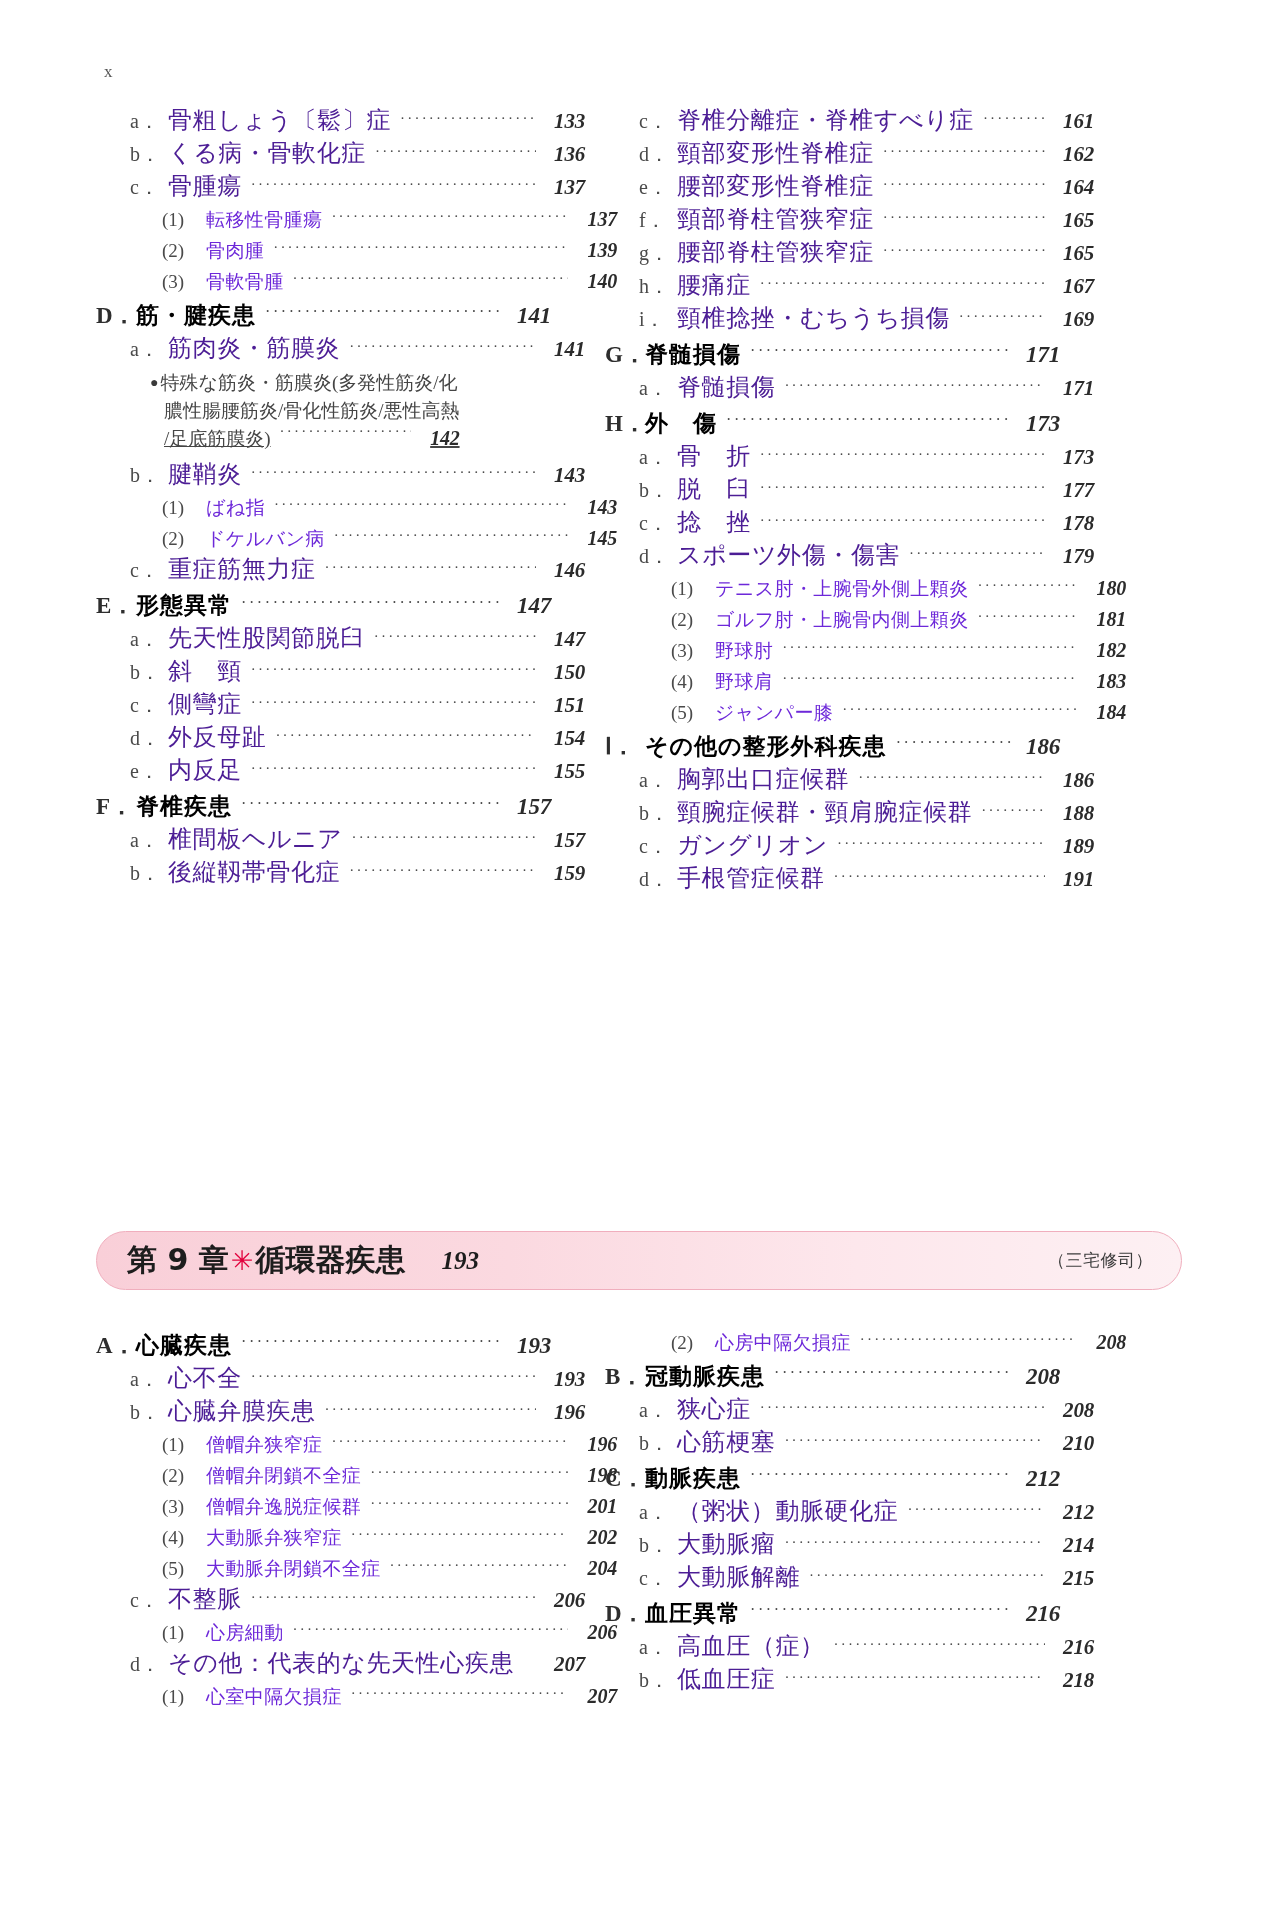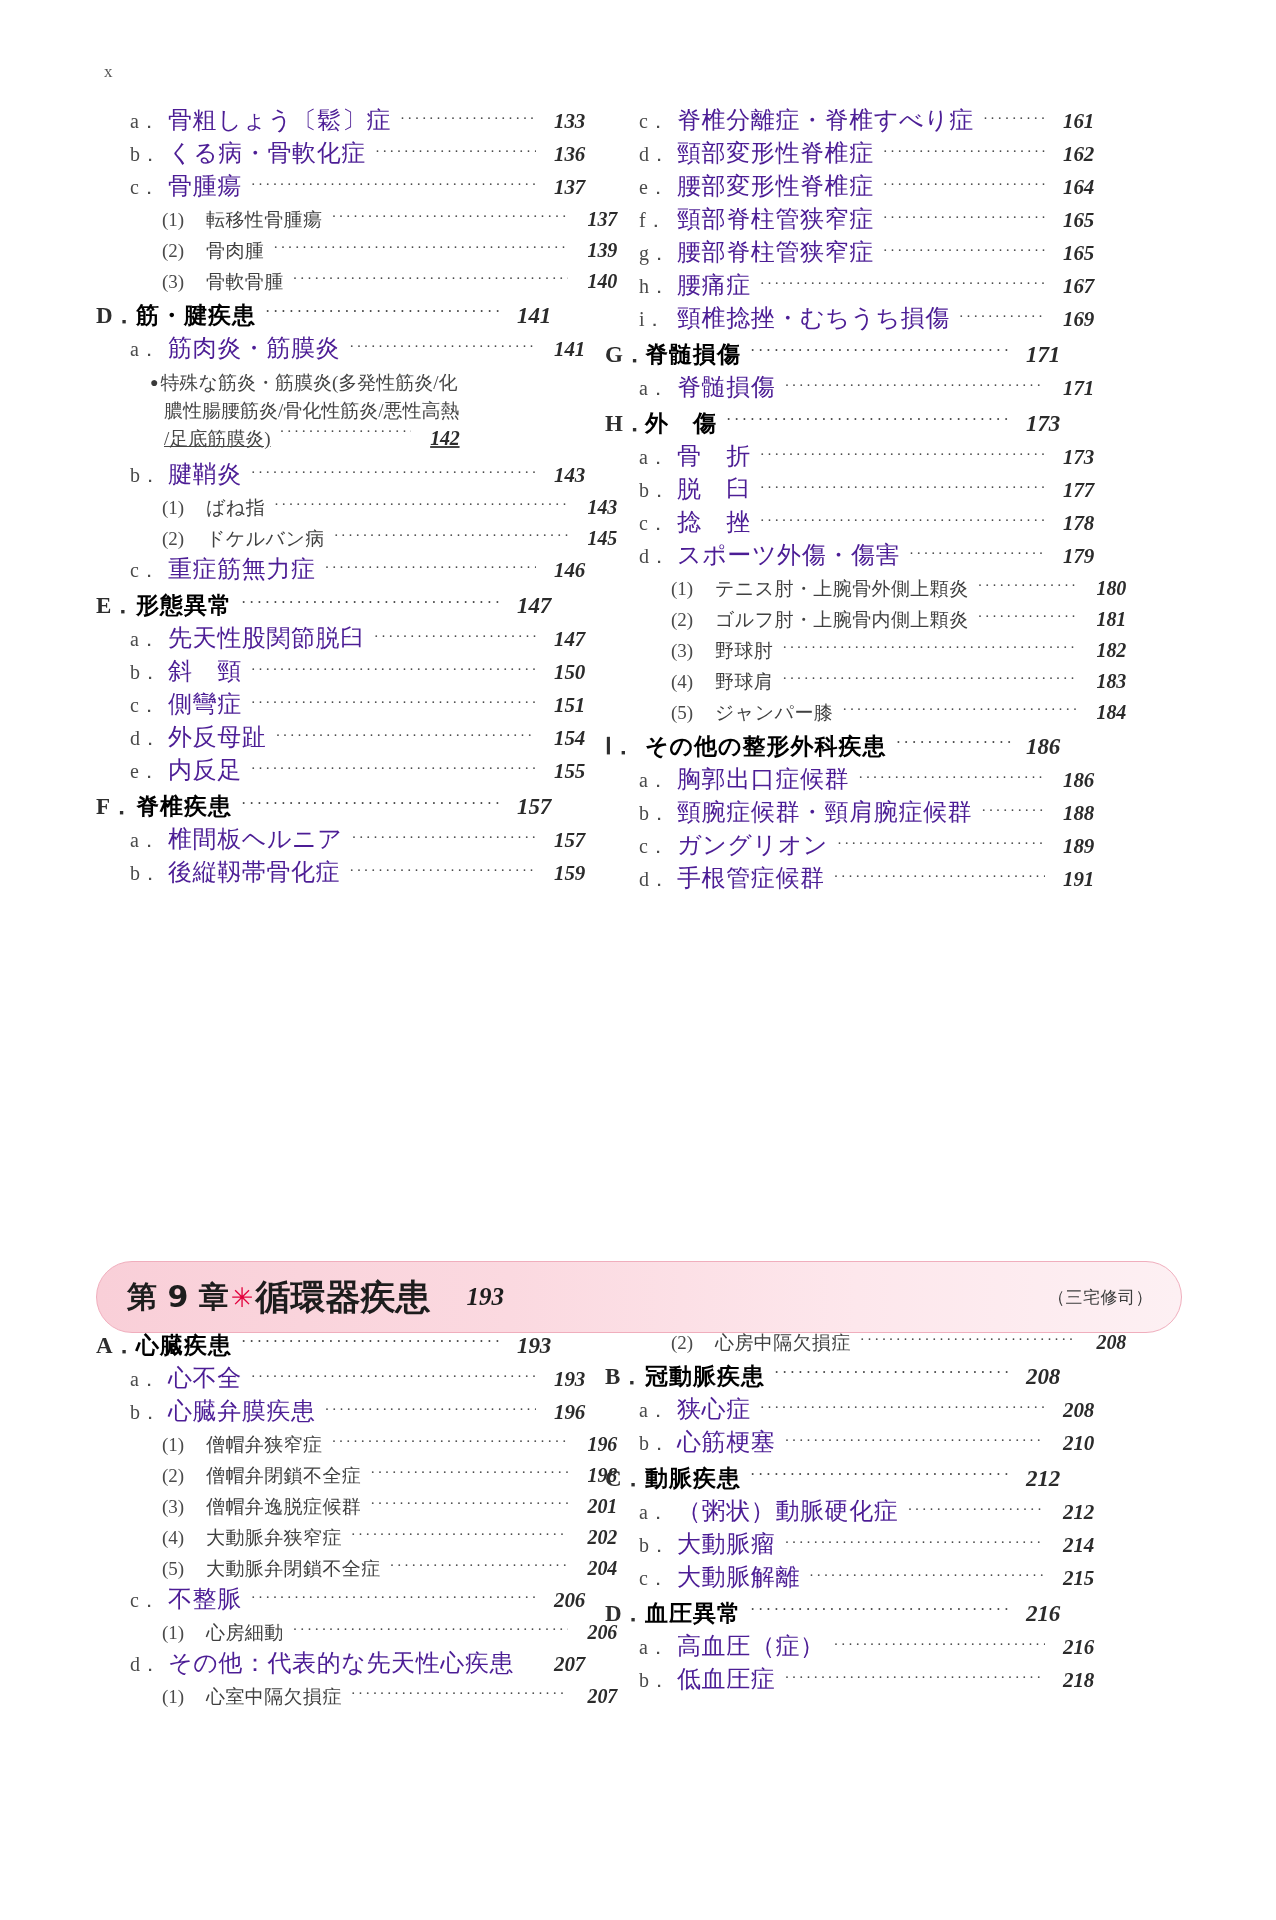--- a/index.html
+++ b/index.html
@@ -128,21 +128,21 @@
   .lvl-b .title { font-size: 24px; color: #4c1d95; letter-spacing: 0.6px; text-align: center; }
   .lvl-b .pg { font-size: 21px; font-family: Liberation Serif, serif; }
 
   
   .lvl-n { font-size: 19px; margin-bottom: 9px; padding-left: 66px; }
   .lvl-n .marker {
     font-size: 19px;
     width: 44px;
     color: #4a4a4a;
   }
-  .lvl-n .title { font-size: 19px; color: #404040; letter-spacing: 0.4px; }
+  .lvl-n .title { font-size: 19px; color: #6d28d9; letter-spacing: 0.4px; }
   .lvl-n .pg { font-size: 20px; }
 
   
   .lvl-bullet {
     padding-left: 54px;
     font-size: 19px;
     margin-bottom: 9px;
     line-height: 1.45;
     white-space: normal;
   }
@@ -177,28 +177,27 @@
     text-decoration: underline;
   }
   .lvl-bullet .pg { font-size: 20px; }
 
   
   .chapter-banner {
     position: absolute;
     left: 96px;
     top: 1231px;
     width: 1086px;
-    height: 72px;
+    height: 59px;
     border-radius: 36px;
     background: linear-gradient(90deg, #f9cfd8 0%, #fbd9e0 38%, #fde7ec 70%, #fdf0f3 100%);
     border: 1px solid #f0aebd;
     box-sizing: border-box;
     display: flex;
     align-items: center;
-    margin-top: 30px;
   }
   .chapter-title-wrap {
     display: flex;
     align-items: center;
     margin-left: 30px;
   }
   .chapter-label {
     font-size: 30px;
     font-weight: bold;
     color: #1d1d1d;
@@ -207,21 +206,21 @@
   }
   .chapter-star {
     color: #e2003c;
     font-size: 27px;
     margin: 0 2px 0 2px;
     line-height: 1;
     position: relative;
     top: 1px;
   }
   .chapter-name {
-    font-size: 35px;
+    font-size: 30px;
     font-weight: bold;
     color: #1d1d1d;
     letter-spacing: 0px;
     font-family: Liberation Serif, serif;
   }
   .chapter-page {
     font-family: "Liberation Serif", serif;
     font-style: italic;
     font-weight: bold;
     font-size: 25px;

